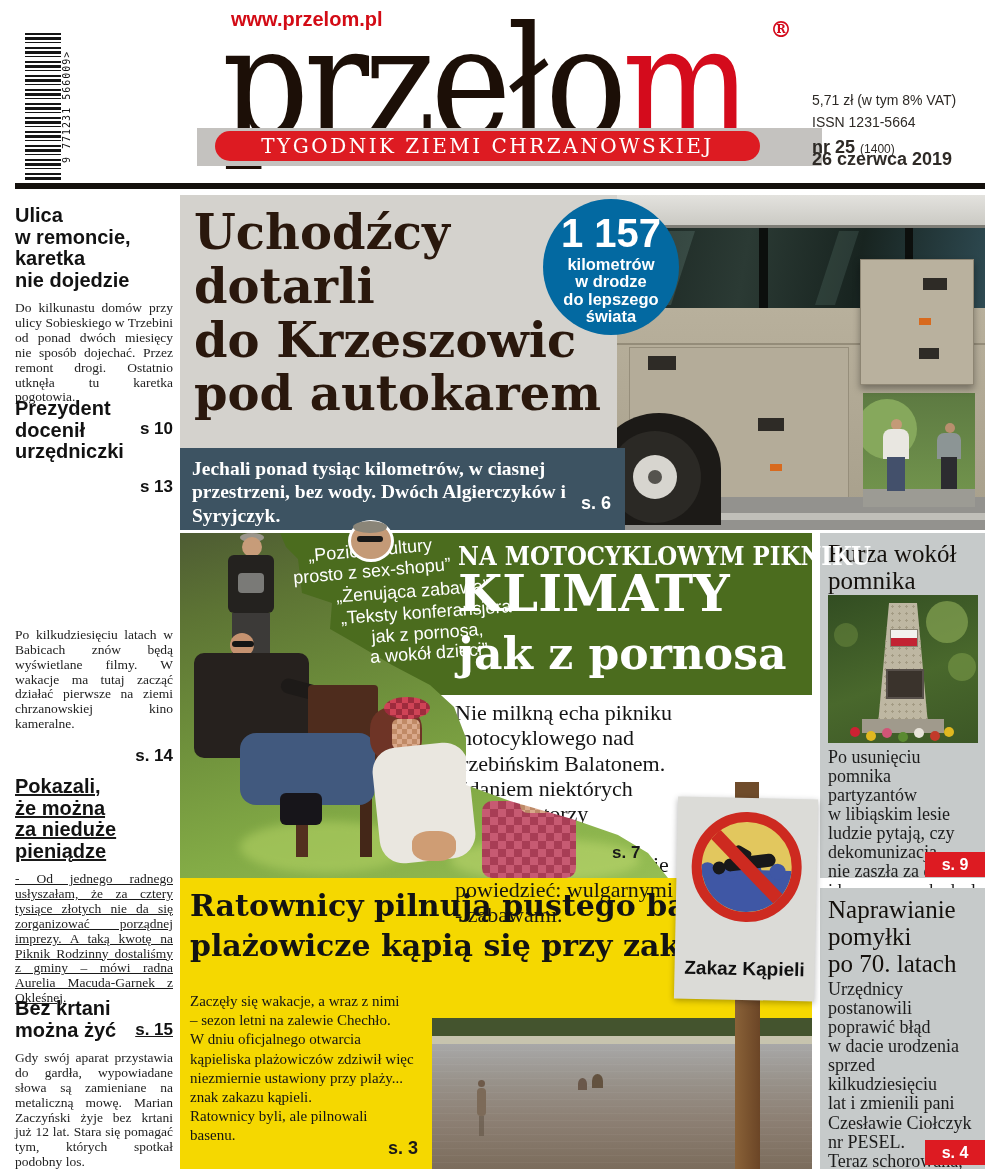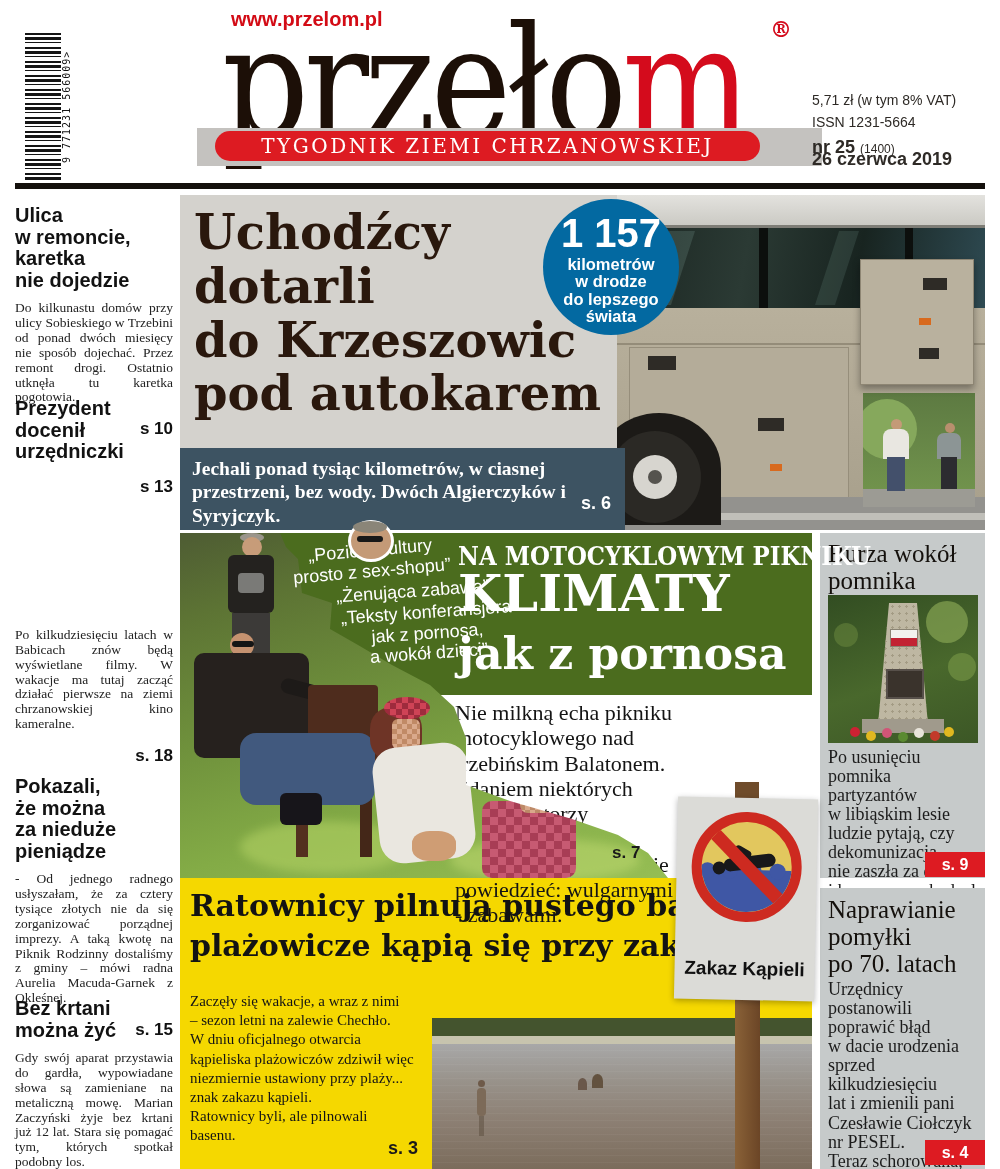--- a/index.html
+++ b/index.html
@@ -225,23 +225,23 @@
     <div class="s-page">s 10</div>
   </div>
   <div class="abs side-art" style="top:398px;">
     <div class="s-title">Prezydent
 docenił
 urzędniczki</div>
     <div class="s-page">s 13</div>
   </div>
   <div class="abs side-art" style="top:618px;">
     <div class="s-body">Po kilkudziesięciu latach w Babicach znów będą wyświetlane filmy. W wakacje ma tutaj zacząć działać pierwsze na ziemi chrzanowskiej kino kameralne.</div>
-    <div class="s-page">s. 18</div>
-  </div>
-  <div class="abs side-art" style="top:776px;">
+    <div class="s-page">s. 14</div>
+  </div>
+  <div class="abs side-art" style="top:776px;text-decoration:underline;">
     <div class="s-title">Pokazali,
 że można
 za nieduże
 pieniądze</div>
     <div class="s-body">- Od jednego radnego usłyszałam, że za cztery tysiące złotych nie da się zorganizować porządnej imprezy. A taką kwotę na Piknik Rodzinny dostaliśmy z gminy – mówi radna Aurelia Macuda-Garnek z Okleśnej.</div>
     <div class="s-page">s. 15</div>
   </div>
   <div class="abs side-art" style="top:998px;">
     <div class="s-title">Bez krtani
 można żyć</div>

